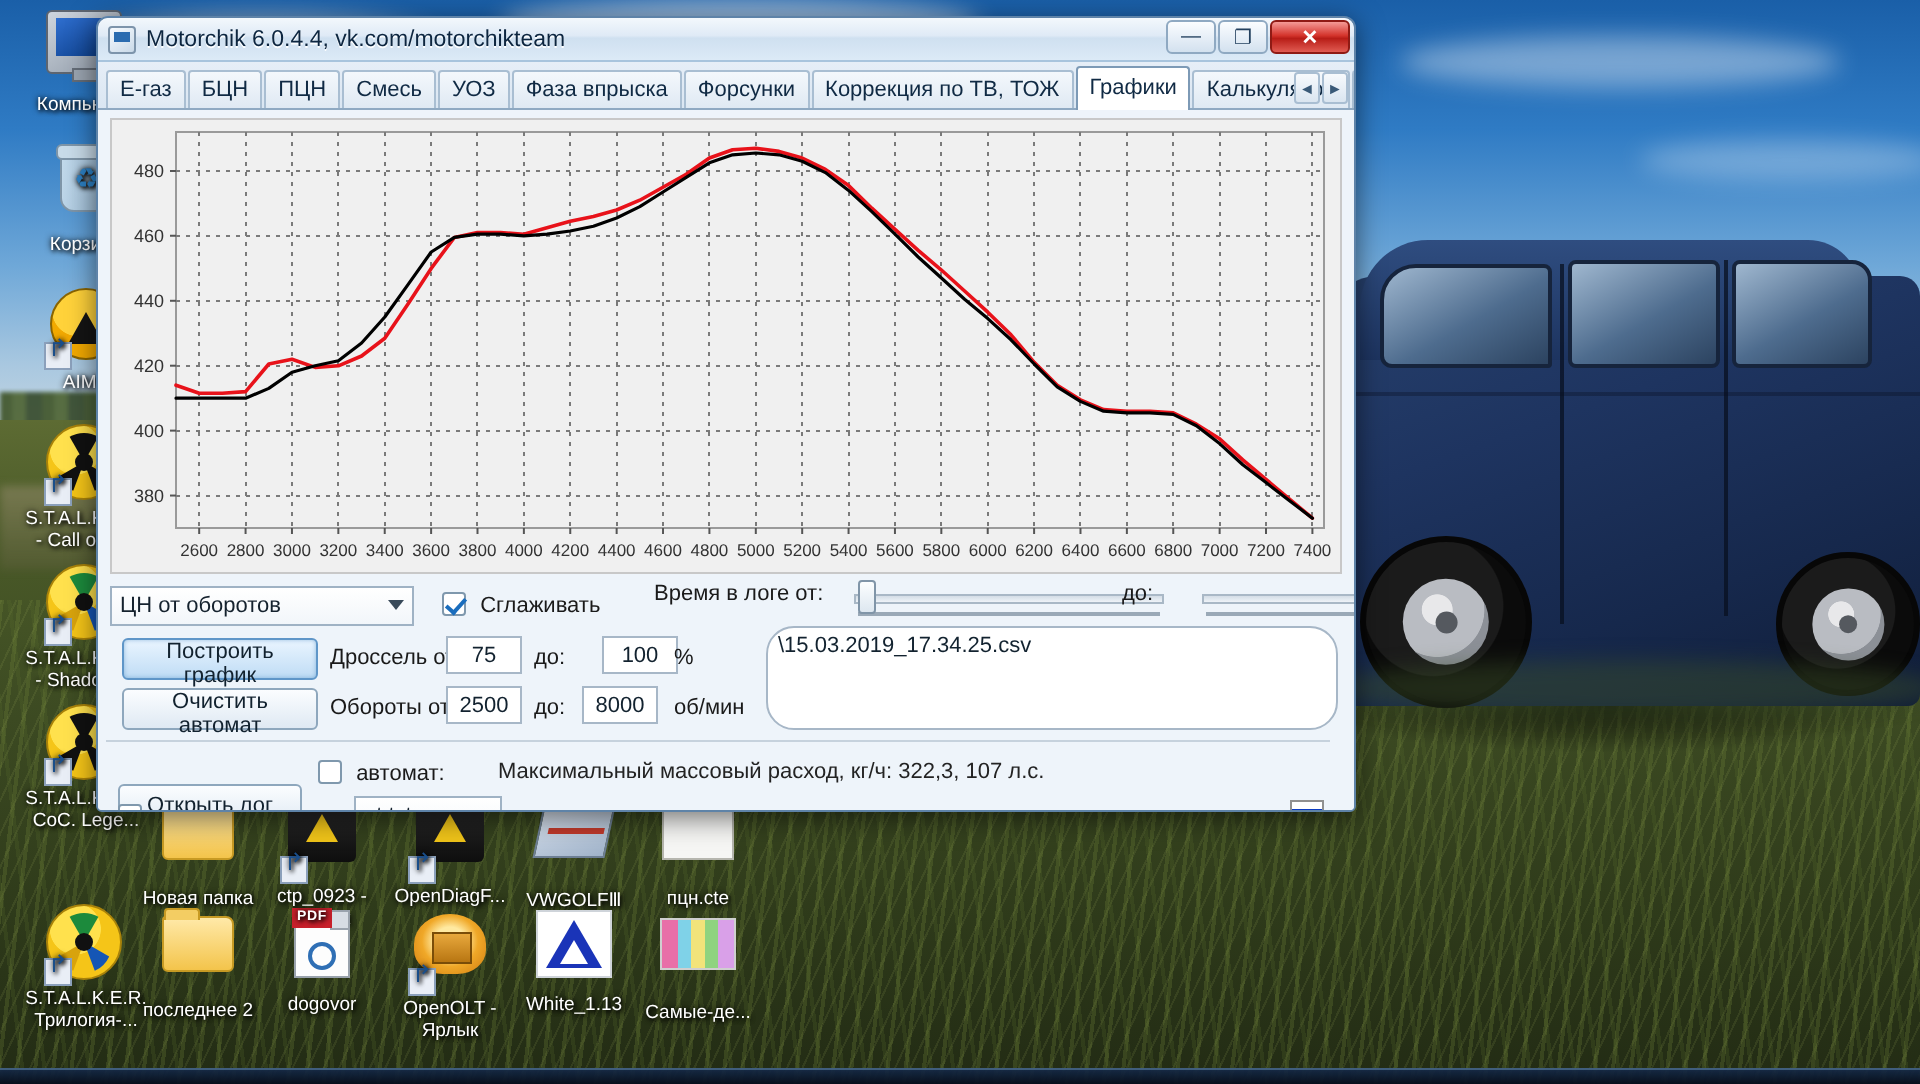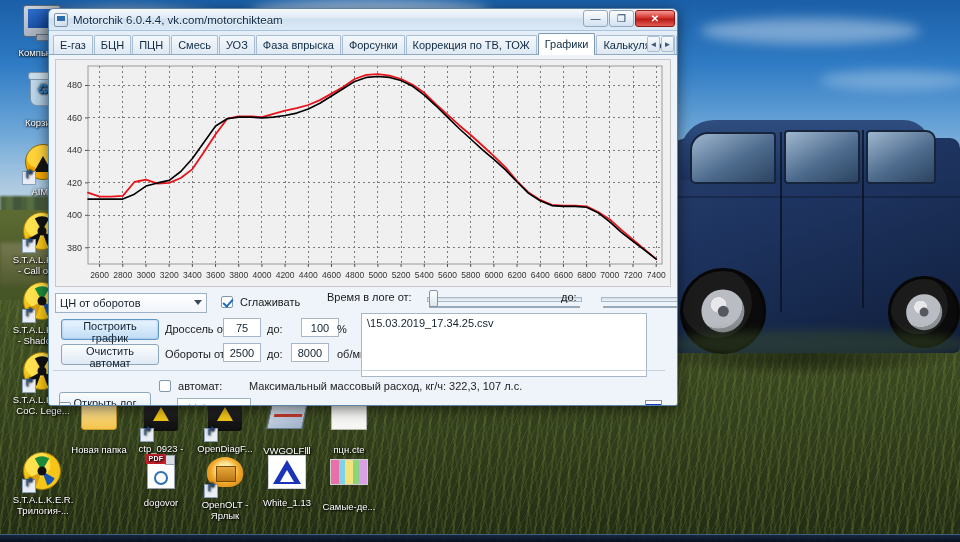--- a/index.html
+++ b/index.html
@@ -511,20 +511,26 @@
       </div>
     <span class="lbl">VWGOLFⅢ</span>
   </div>
   <div class="dicon" style="left:310px;top:396px;">
     <div class="glyph">
         <div class="ic-cte"></div>
       </div>
     <span class="lbl">пцн.cte</span>
   </div>
 
+  <div class="dicon" style="left:60px;top:452px;">
+    <div class="glyph">
+        <div class="ic-folder"></div>
+      </div>
+    <span class="lbl">последнее 2</span>
+  </div>
   <div class="dicon" style="left:122px;top:452px;">
     <div class="glyph">
       <div class="ic-doc">
           <div class="fold"></div>
           <div class="ic-pdf">PDF</div>
           <div class="mag"></div>
         </div>
     </div>
     <span class="lbl">dogovor</span>
   </div>
@@ -726,21 +732,21 @@
     <div class="ctl-row" style="left:218px; top:268px;">до:</div>
     <input class="num" style="position: absolute; left: 242px; top: 263px; margin-left: 10px;" value="100">
     <div class="ctl-row" style="left:288px; top:268px;">%</div>
 
     <div class="ctl-row" style="left:116px; top:293px;">Обороты от:</div>
     <input class="num" style="position: absolute; left: 174px; top: 288px;" value="2500">
     <div class="ctl-row" style="left:218px; top:293px;">до:</div>
     <input class="num" style="position: absolute; left: 242px; top: 288px;" value="8000">
     <div class="ctl-row" style="left:288px; top:293px;">об/мин</div>
 
-    <div class="pathbox" style="position:absolute; left:312px; top:258px; width:286px; height:64px;">
+    <div class="pathbox" style="position:absolute; left:334px; top:258px; width:286px; height:52px;border-radius:14px;">
       <span>\15.03.2019_17.34.25.csv</span>
     </div>
 
     <div class="sep" style="left:4px; top:315px; width:612px;"></div>
 
     <button class="btn" style="position:absolute; left:10px; top:321px; width:92px;margin-top:16px;">Открыть лог</button>
 
     <div class="ctl-row" style="left:110px; top:325px;">
       <span class="cbx"></span>
       <span style="margin-left:4px;">автомат:</span>

